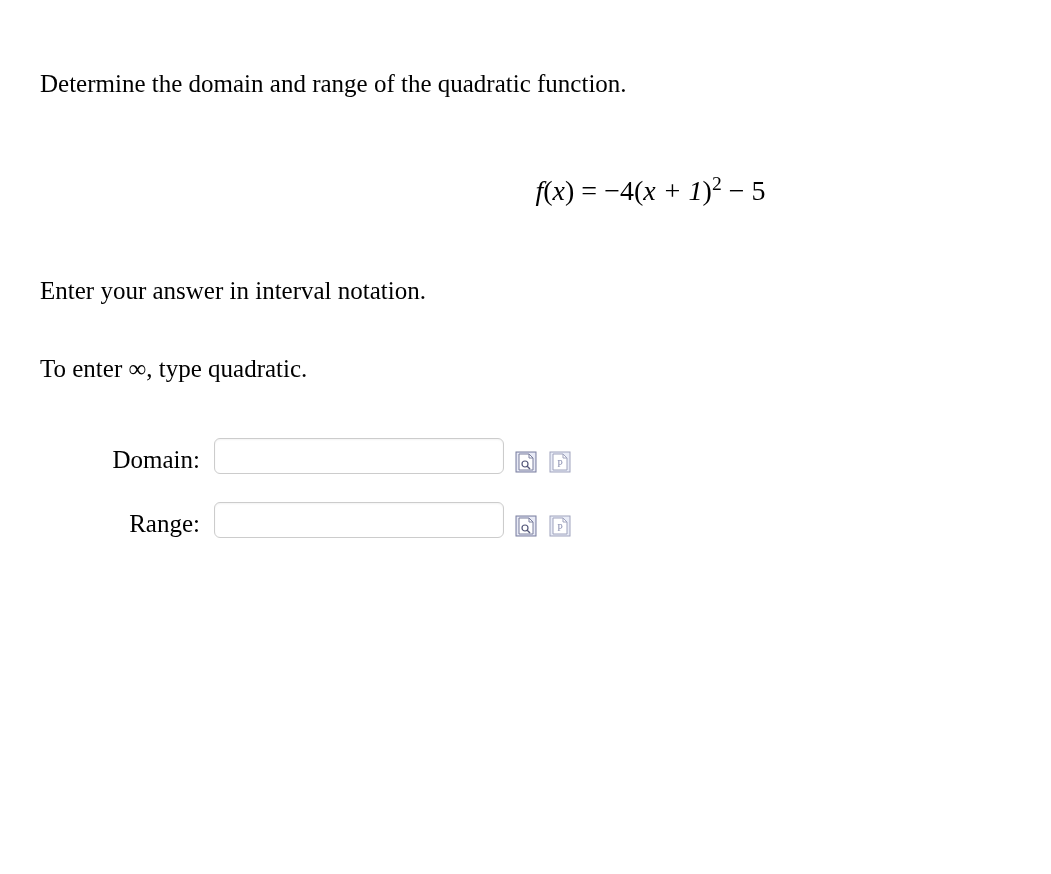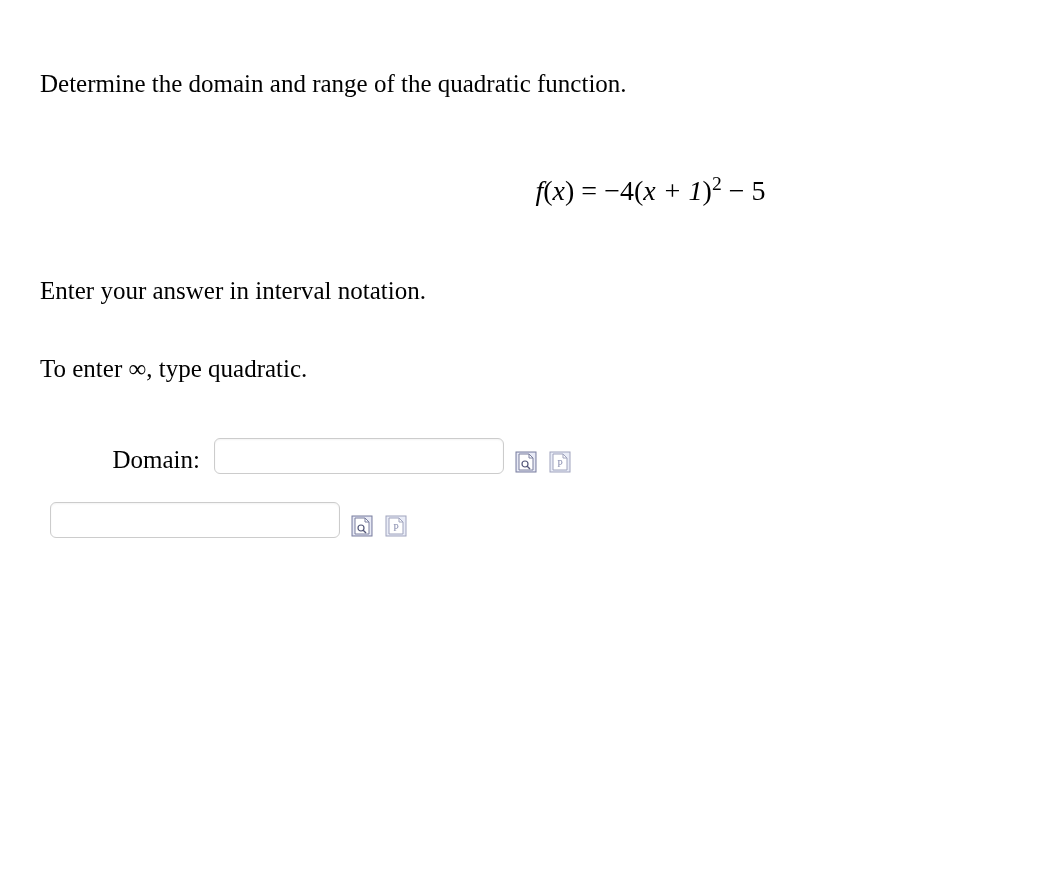--- a/index.html
+++ b/index.html
@@ -94,20 +94,21 @@
     <svg width="22" height="22" viewBox="0 0 22 22">
       <rect x="1" y="1" width="20" height="20" fill="#e9ecf7" stroke="#9fa3bd" stroke-width="1"></rect>
       <path d="M4 3 L4 19 L18 19 L18 7 L14 3 Z" fill="#ffffff" stroke="#9fa3bd" stroke-width="1"></path>
       <path d="M14 3 L14 7 L18 7" fill="none" stroke="#9fa3bd" stroke-width="1"></path>
       <text x="11" y="16" text-anchor="middle" font-size="10" font-family="serif" fill="#8a8fb0">P</text>
     </svg>
   </span>
 </div>
 
 <div class="answer-row">
+  <div class="answer-label">Range:</div>
   <input class="answer-input" type="text" value="" style="">
   <span class="icon-btn">
     <svg width="22" height="22" viewBox="0 0 22 22">
       <rect x="1" y="1" width="20" height="20" fill="#d9dcf0" stroke="#7a7f9e" stroke-width="1"></rect>
       <rect x="2" y="2" width="18" height="18" fill="#e8eaf5"></rect>
       <path d="M4 3 L4 19 L18 19 L18 7 L14 3 Z" fill="#ffffff" stroke="#7a7f9e" stroke-width="1"></path>
       <path d="M14 3 L14 7 L18 7" fill="none" stroke="#7a7f9e" stroke-width="1"></path>
       <circle cx="10" cy="13" r="3" fill="none" stroke="#55597a" stroke-width="1.2"></circle>
       <line x1="12.2" y1="15.2" x2="15" y2="18" stroke="#55597a" stroke-width="1.4"></line>
     </svg>

